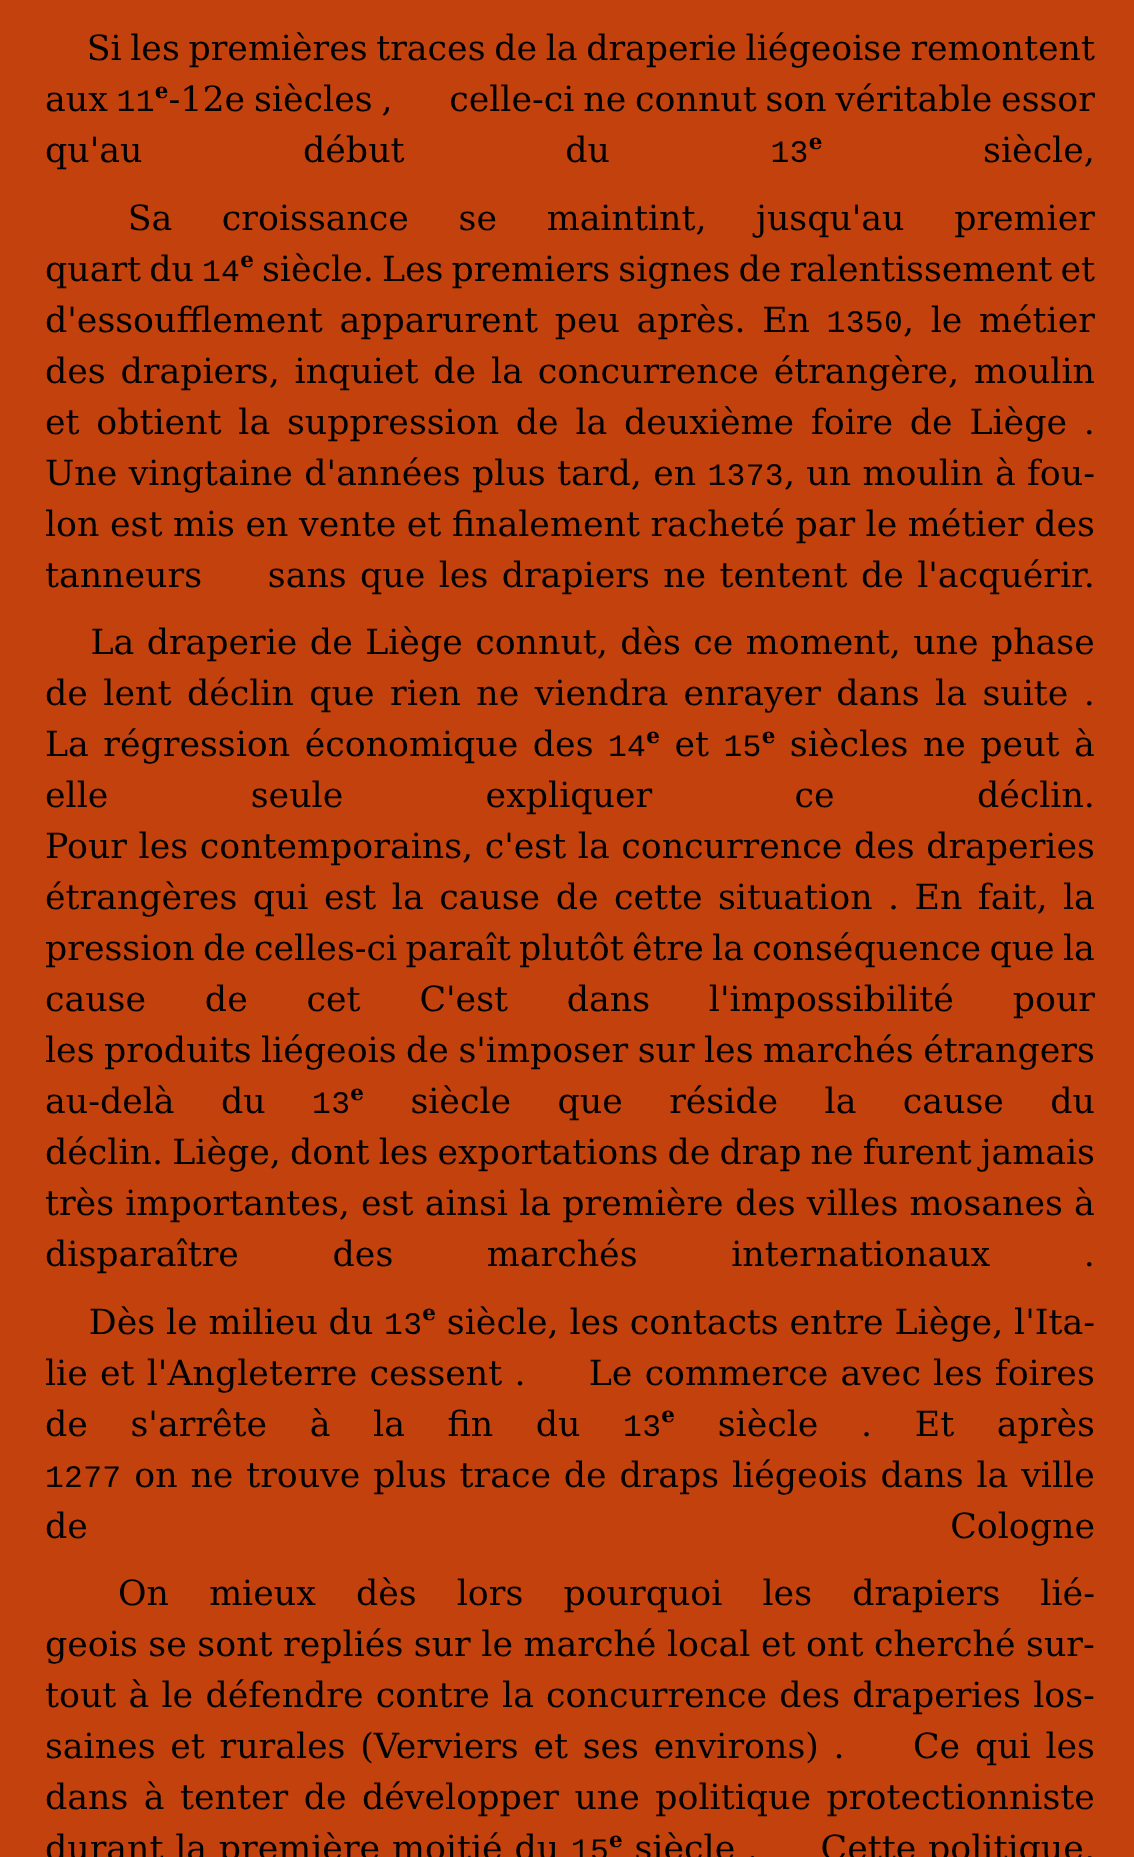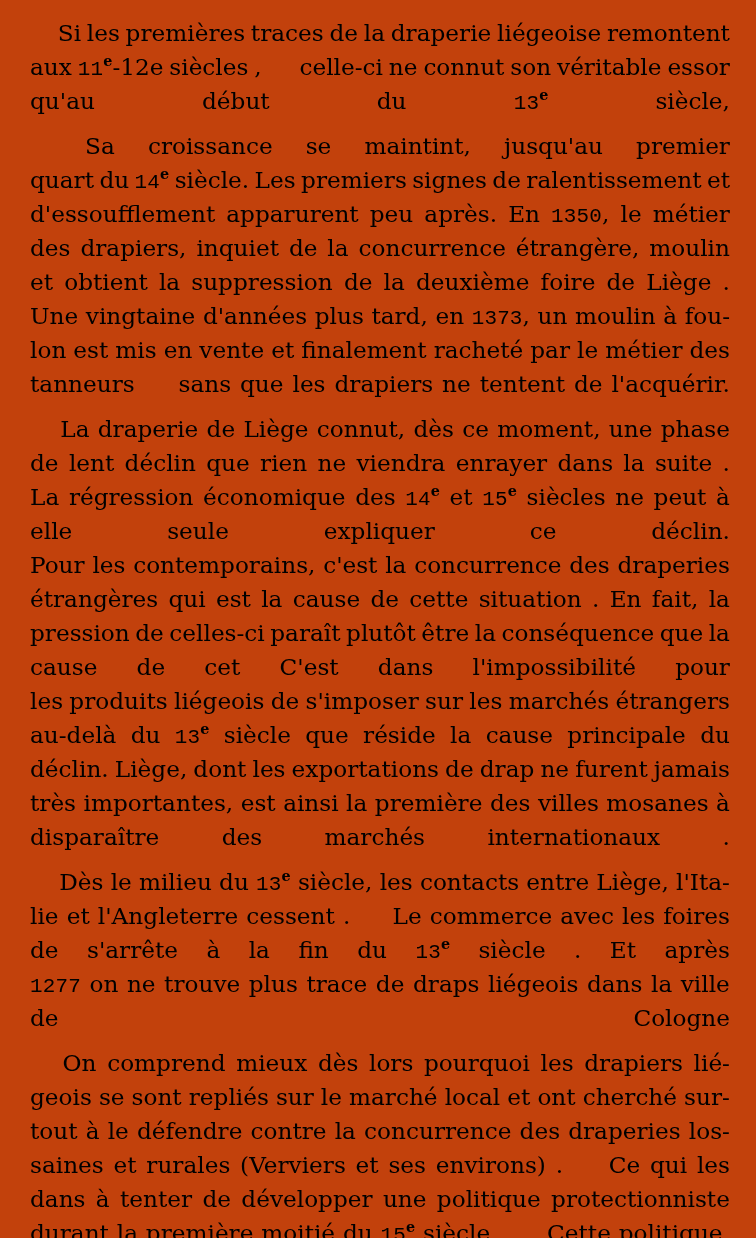--- a/index.html
+++ b/index.html
@@ -105,36 +105,36 @@
       <div class="block">
         <div class="line just"><span class="indent"></span><span class="w">La</span><span class="w">draperie</span><span class="w">de</span><span class="w">Liège</span><span class="w">connut,</span><span class="w">dès</span><span class="w">ce</span><span class="w">moment,</span><span class="w">une</span><span class="w">phase</span></div>
         <div class="line just"><span class="w">de</span><span class="w">lent</span><span class="w">déclin</span><span class="w">que</span><span class="w">rien</span><span class="w">ne</span><span class="w">viendra</span><span class="w">enrayer</span><span class="w">dans</span><span class="w">la</span><span class="w">suite</span><span class="w">.</span></div>
         <div class="line just"><span class="w">La</span><span class="w">régression</span><span class="w">économique</span><span class="w">des</span><span class="w"><span class="osf">14</span><sup>e</sup></span><span class="w">et</span><span class="w"><span class="osf">15</span><sup>e</sup></span><span class="w">siècles</span><span class="w">ne</span><span class="w">peut</span><span class="w">à</span></div>
         <div class="line flush"><span class="w">elle</span><span class="gap-small"></span><span class="w">seule</span><span class="gap-small"></span><span class="w">expliquer</span><span class="gap-small"></span><span class="w">ce</span><span class="gap-small"></span><span class="w">déclin.</span></div>
         <div class="line just"><span class="w">Pour</span><span class="w">les</span><span class="w">contemporains,</span><span class="w">c'est</span><span class="w">la</span><span class="w">concurrence</span><span class="w">des</span><span class="w">draperies</span></div>
         <div class="line just"><span class="w">étrangères</span><span class="w">qui</span><span class="w">est</span><span class="w">la</span><span class="w">cause</span><span class="w">de</span><span class="w">cette</span><span class="w">situation</span><span class="w">.</span><span class="w">En</span><span class="w">fait,</span><span class="w">la</span></div>
         <div class="line just"><span class="w">pression</span><span class="w">de</span><span class="w">celles-ci</span><span class="w">paraît</span><span class="w">plutôt</span><span class="w">être</span><span class="w">la</span><span class="w">conséquence</span><span class="w">que</span><span class="w">la</span></div>
         <div class="line just"><span class="w">cause</span><span class="w">de</span><span class="w">cet</span><span class="w">C'est</span><span class="w">dans</span><span class="w">l'impossibilité</span><span class="w">pour</span></div>
         <div class="line just"><span class="w">les</span><span class="w">produits</span><span class="w">liégeois</span><span class="w">de</span><span class="w">s'imposer</span><span class="w">sur</span><span class="w">les</span><span class="w">marchés</span><span class="w">étrangers</span></div>
-        <div class="line just"><span class="w">au-delà</span><span class="w">du</span><span class="w"><span class="osf">13</span><sup>e</sup></span><span class="w">siècle</span><span class="w">que</span><span class="w">réside</span><span class="w">la</span><span class="w">cause</span><span class="w">principale</span><span class="w">du</span></div>
+        <div class="line just"><span class="w">au-delà</span><span class="w">du</span><span class="w"><span class="osf">13</span><sup>e</sup></span><span class="w">siècle</span><span class="w">que</span><span class="w">réside</span><span class="w">la</span><span class="w">cause</span><span class="w">du</span></div>
         <div class="line just"><span class="w">déclin.</span><span class="w">Liège,</span><span class="w">dont</span><span class="w">les</span><span class="w">exportations</span><span class="w">de</span><span class="w">drap</span><span class="w">ne</span><span class="w">furent</span><span class="w">jamais</span></div>
         <div class="line just"><span class="w">très</span><span class="w">importantes,</span><span class="w">est</span><span class="w">ainsi</span><span class="w">la</span><span class="w">première</span><span class="w">des</span><span class="w">villes</span><span class="w">mosanes</span><span class="w">à</span></div>
         <div class="line flush"><span class="w">disparaître</span><span class="gap-small"></span><span class="w">des</span><span class="gap-small"></span><span class="w">marchés</span><span class="gap-small"></span><span class="w">internationaux</span><span class="gap-small"></span><span class="w">.</span></div>
       </div>
       <div class="spacer-para"></div>
       <div class="block">
         <div class="line just"><span class="indent"></span><span class="w">Dès</span><span class="w">le</span><span class="w">milieu</span><span class="w">du</span><span class="w"><span class="osf">13</span><sup>e</sup></span><span class="w">siècle,</span><span class="w">les</span><span class="w">contacts</span><span class="w">entre</span><span class="w">Liège,</span><span class="w">l'Ita-</span></div>
         <div class="line just"><span class="w">lie</span><span class="w">et</span><span class="w">l'Angleterre</span><span class="w">cessent</span><span class="w">.</span><span class="gap-wide"></span><span class="w">Le</span><span class="w">commerce</span><span class="w">avec</span><span class="w">les</span><span class="w">foires</span></div>
         <div class="line just"><span class="w">de</span><span class="w">s'arrête</span><span class="w">à</span><span class="w">la</span><span class="w">fin</span><span class="w">du</span><span class="w"><span class="osf">13</span><sup>e</sup></span><span class="w">siècle</span><span class="w">.</span><span class="w">Et</span><span class="w">après</span></div>
         <div class="line just"><span class="w"><span class="osf">1277</span></span><span class="w">on</span><span class="w">ne</span><span class="w">trouve</span><span class="w">plus</span><span class="w">trace</span><span class="w">de</span><span class="w">draps</span><span class="w">liégeois</span><span class="w">dans</span><span class="w">la</span><span class="w">ville</span></div>
         <div class="line flush"><span class="w">de</span><span class="gap-small"></span><span class="w">Cologne</span></div>
       </div>
       <div class="spacer-para"></div>
       <div class="block">
-        <div class="line just"><span class="indent"></span><span class="w">On</span><span class="w">comprend</span><span class="w">mieux</span><span class="w">dès</span><span class="w">lors</span><span class="w">pourquoi</span><span class="w">les</span><span class="w">drapiers</span><span class="w">lié-</span></div>
+        <div class="line just"><span class="indent"></span><span class="w">On</span><span class="w">mieux</span><span class="w">dès</span><span class="w">lors</span><span class="w">pourquoi</span><span class="w">les</span><span class="w">drapiers</span><span class="w">lié-</span></div>
         <div class="line just"><span class="w">geois</span><span class="w">se</span><span class="w">sont</span><span class="w">repliés</span><span class="w">sur</span><span class="w">le</span><span class="w">marché</span><span class="w">local</span><span class="w">et</span><span class="w">ont</span><span class="w">cherché</span><span class="w">sur-</span></div>
         <div class="line just"><span class="w">tout</span><span class="w">à</span><span class="w">le</span><span class="w">défendre</span><span class="w">contre</span><span class="w">la</span><span class="w">concurrence</span><span class="w">des</span><span class="w">draperies</span><span class="w">los-</span></div>
         <div class="line just"><span class="w">saines</span><span class="w">et</span><span class="w">rurales</span><span class="w">(Verviers</span><span class="w">et</span><span class="w">ses</span><span class="w">environs)</span><span class="w">.</span><span class="gap-wide"></span><span class="w">Ce</span><span class="w">qui</span><span class="w">les</span></div>
         <div class="line just"><span class="w">dans</span><span class="w">à</span><span class="w">tenter</span><span class="w">de</span><span class="w">développer</span><span class="w">une</span><span class="w">politique</span><span class="w">protectionniste</span></div>
         <div class="line just"><span class="w">durant</span><span class="w">la</span><span class="w">première</span><span class="w">moitié</span><span class="w">du</span><span class="w"><span class="osf">15</span><sup>e</sup></span><span class="w">siècle</span><span class="w">.</span><span class="gap-wide"></span><span class="w">Cette</span><span class="w">politique,</span></div>
         <div class="line just"><span class="w">à</span><span class="w">laquelle</span><span class="w">les</span><span class="w">autorités</span><span class="w">locales</span><span class="w">n'apportèrent</span><span class="w">aucune</span><span class="w">aide,</span><span class="w">se</span></div>
       </div>
     </div>
 </div>
 

